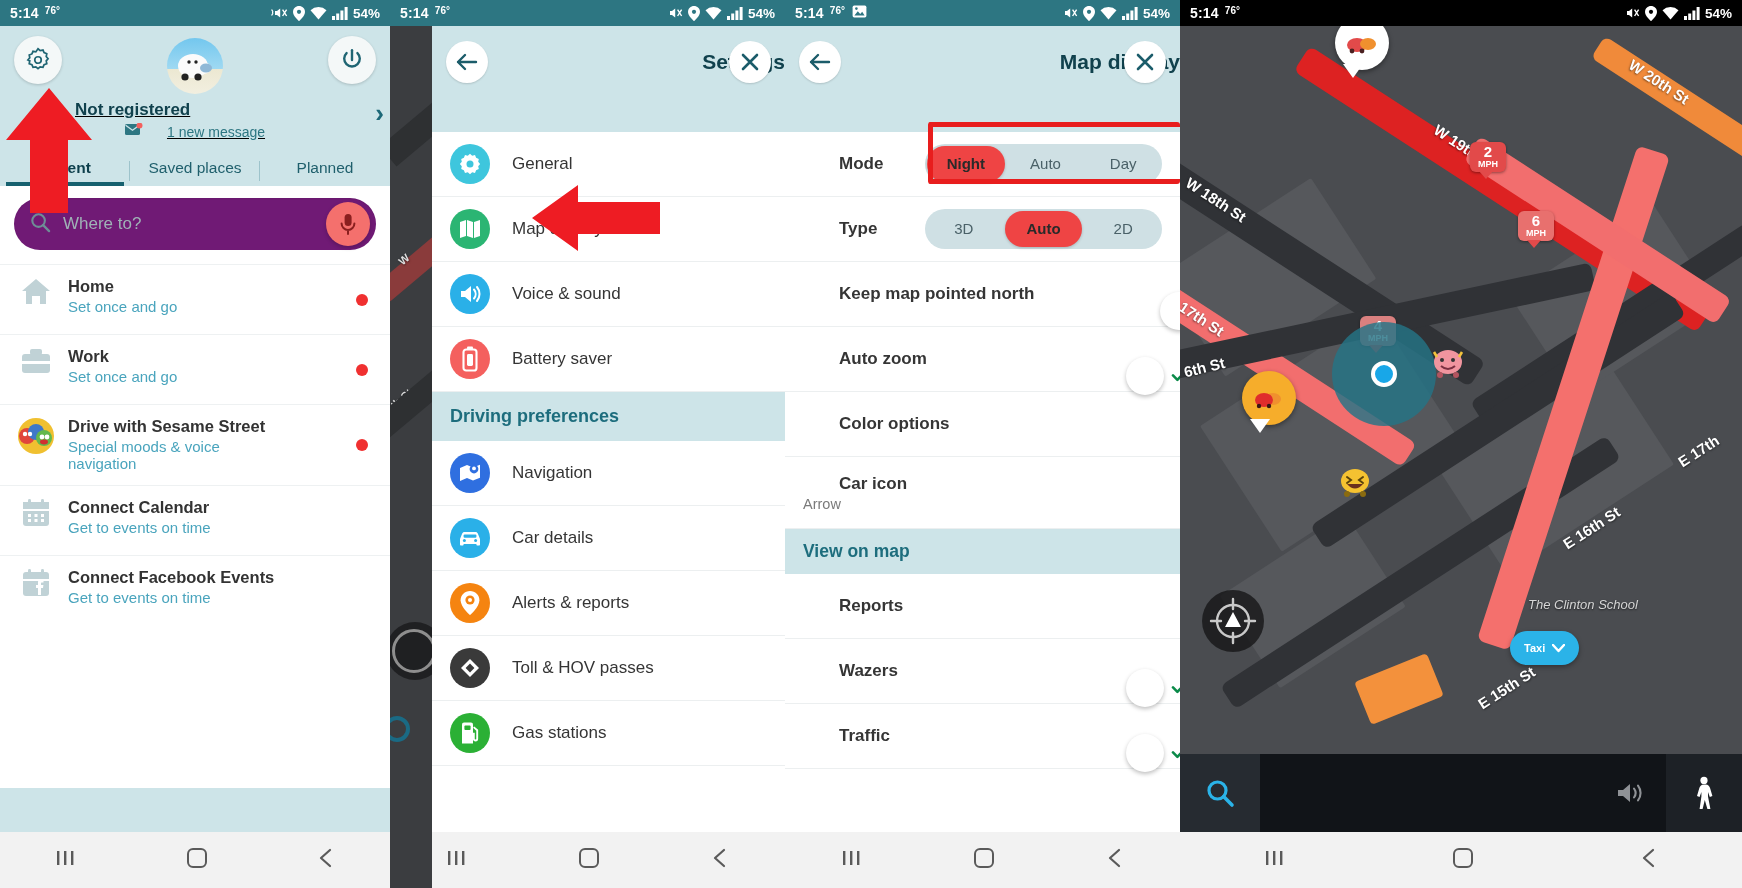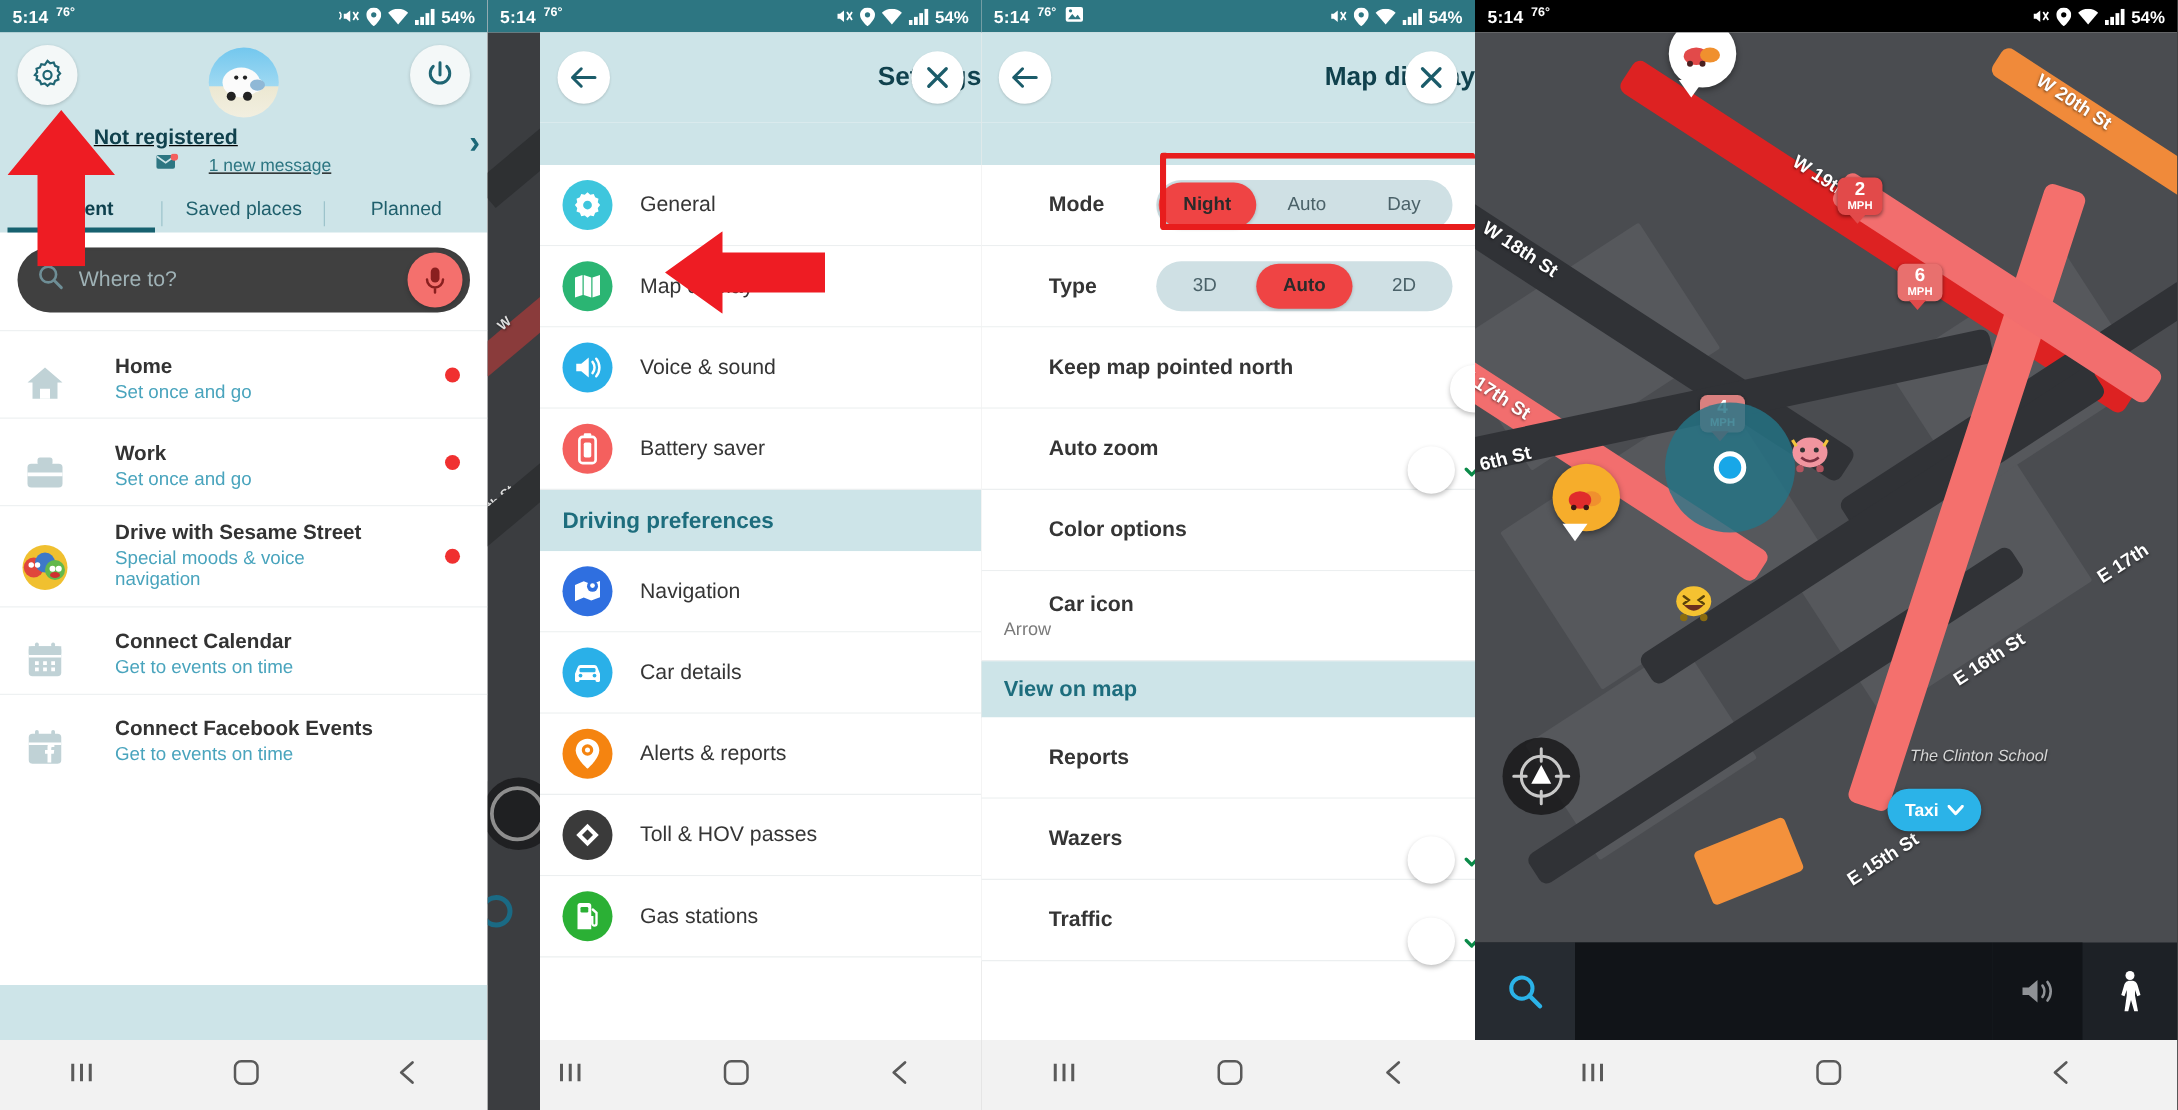--- a/index.html
+++ b/index.html
@@ -48,31 +48,31 @@
   .tabs { display:flex; align-items:flex-end; position:absolute; bottom:0;
      left:0; right:0; height:42px; }
   .tab { flex:1; text-align:center; font-size:15.5px; color:#1f5f6c; padding-bottom:9px;
      position:relative;}
   .tab.active { font-weight:bold; color:#0d3f4c; }
   .tab.active::after { content:""; position:absolute; left:6px; right:6px; bottom:0;
      height:4px; background:#17616f; }
   .tab .sep { position:absolute; right:0; top:2px; height:20px; width:1px; background:#9dc3cb;}
 
   .searchwrap { background:#fff; padding:12px 14px 14px 14px; }
-  .searchbar { height:52px; border-radius:26px; background:#404040;
+  .searchbar { height:52px; border-radius:26px; background:#701a75;
      display:flex; align-items:center; padding:0 6px 0 16px; position:relative;
      box-shadow:inset 0 1px 2px rgba(0,0,0,.07);}
   .search-ph { color:#9fb2b6; font-size:17px; margin-left:12px; }
   .mic { width:44px; height:44px; border-radius:50%; background:#f4706d;
      margin-left:auto; display:flex; align-items:center; justify-content:center;
      box-shadow:0 2px 4px rgba(0,0,0,.2);}
 
   .list { background:#fff; }
-  .litem { display:flex; align-items:flex-end; padding:12px 14px; border-top:1px solid #eef1f2;
-     min-height:70px; position:relative;gap:24px;}
+  .litem { display:flex; align-items:flex-start; padding:12px 14px; border-top:1px solid #eef1f2;
+     min-height:70px; position:relative;}
   .litem .ic { width:44px; flex:0 0 44px; display:flex; align-items:center; justify-content:center;}
   .litem .tx { margin-left:10px; }
   .litem .t1 { font-size:16.5px; font-weight:bold; color:#333; }
   .litem .t2 { font-size:15px; color:#49a4bd; margin-top:2px; line-height:1.15; max-width:215px;}
   .dot { width:12px; height:12px; border-radius:50%; background:#f03030;
      position:absolute; right:22px; top:50%; transform:translateY(-50%);}
   .p1-foot { position:absolute; left:0; right:0; bottom:56px; height:44px; background:#cde4e8;}
 
   
   .arrow-up { position:absolute; left:6px; top:88px; width:86px; height:125px; z-index:40; }
@@ -147,21 +147,21 @@
   .pin::after{content:"";position:absolute;left:8px;bottom:-8px;width:0;height:0;
      border-left:10px solid transparent;border-right:10px solid transparent;border-top:14px solid #fff;}
   .gps-halo { position:absolute; width:104px; height:104px; border-radius:50%;
      background:rgba(36,116,134,.82);}
   .gps-dot { position:absolute; width:26px; height:26px; border-radius:50%;
      background:#18a7e8; border:4px solid #fff;}
   .compass { position:absolute; width:62px; height:62px; border-radius:50%;
      background:rgba(20,20,22,.78); display:flex; align-items:center; justify-content:center;}
   .taxichip { position:absolute; background:#2bb3e8; color:#fff; border-radius:18px;
      height:34px; padding:4px 14px; display:flex; align-items:center; gap:7px;
-     font-size:14px; font-weight:bold; box-shadow:0 2px 5px rgba(0,0,0,.35);}
+     font-size:11px; font-weight:bold; box-shadow:0 2px 5px rgba(0,0,0,.35);}
   .bottombar { position:absolute; left:0; right:0; bottom:0; height:78px;
      background:#1d2126; display:flex; align-items:center;}
   .bb-cell { height:100%; display:flex; align-items:center; justify-content:center;}
   .bb1 { width:80px; background:#262b31;}
   .bb2 { flex:1; background:#111418;}
   .bb3 { width:100px; background:#111418;}
   .poi { position:absolute; color:#d6d6d6; font-size:13px; text-align:center;
      text-shadow:0 1px 2px rgba(0,0,0,.6); line-height:1.15;}
 </style>
 </head>

